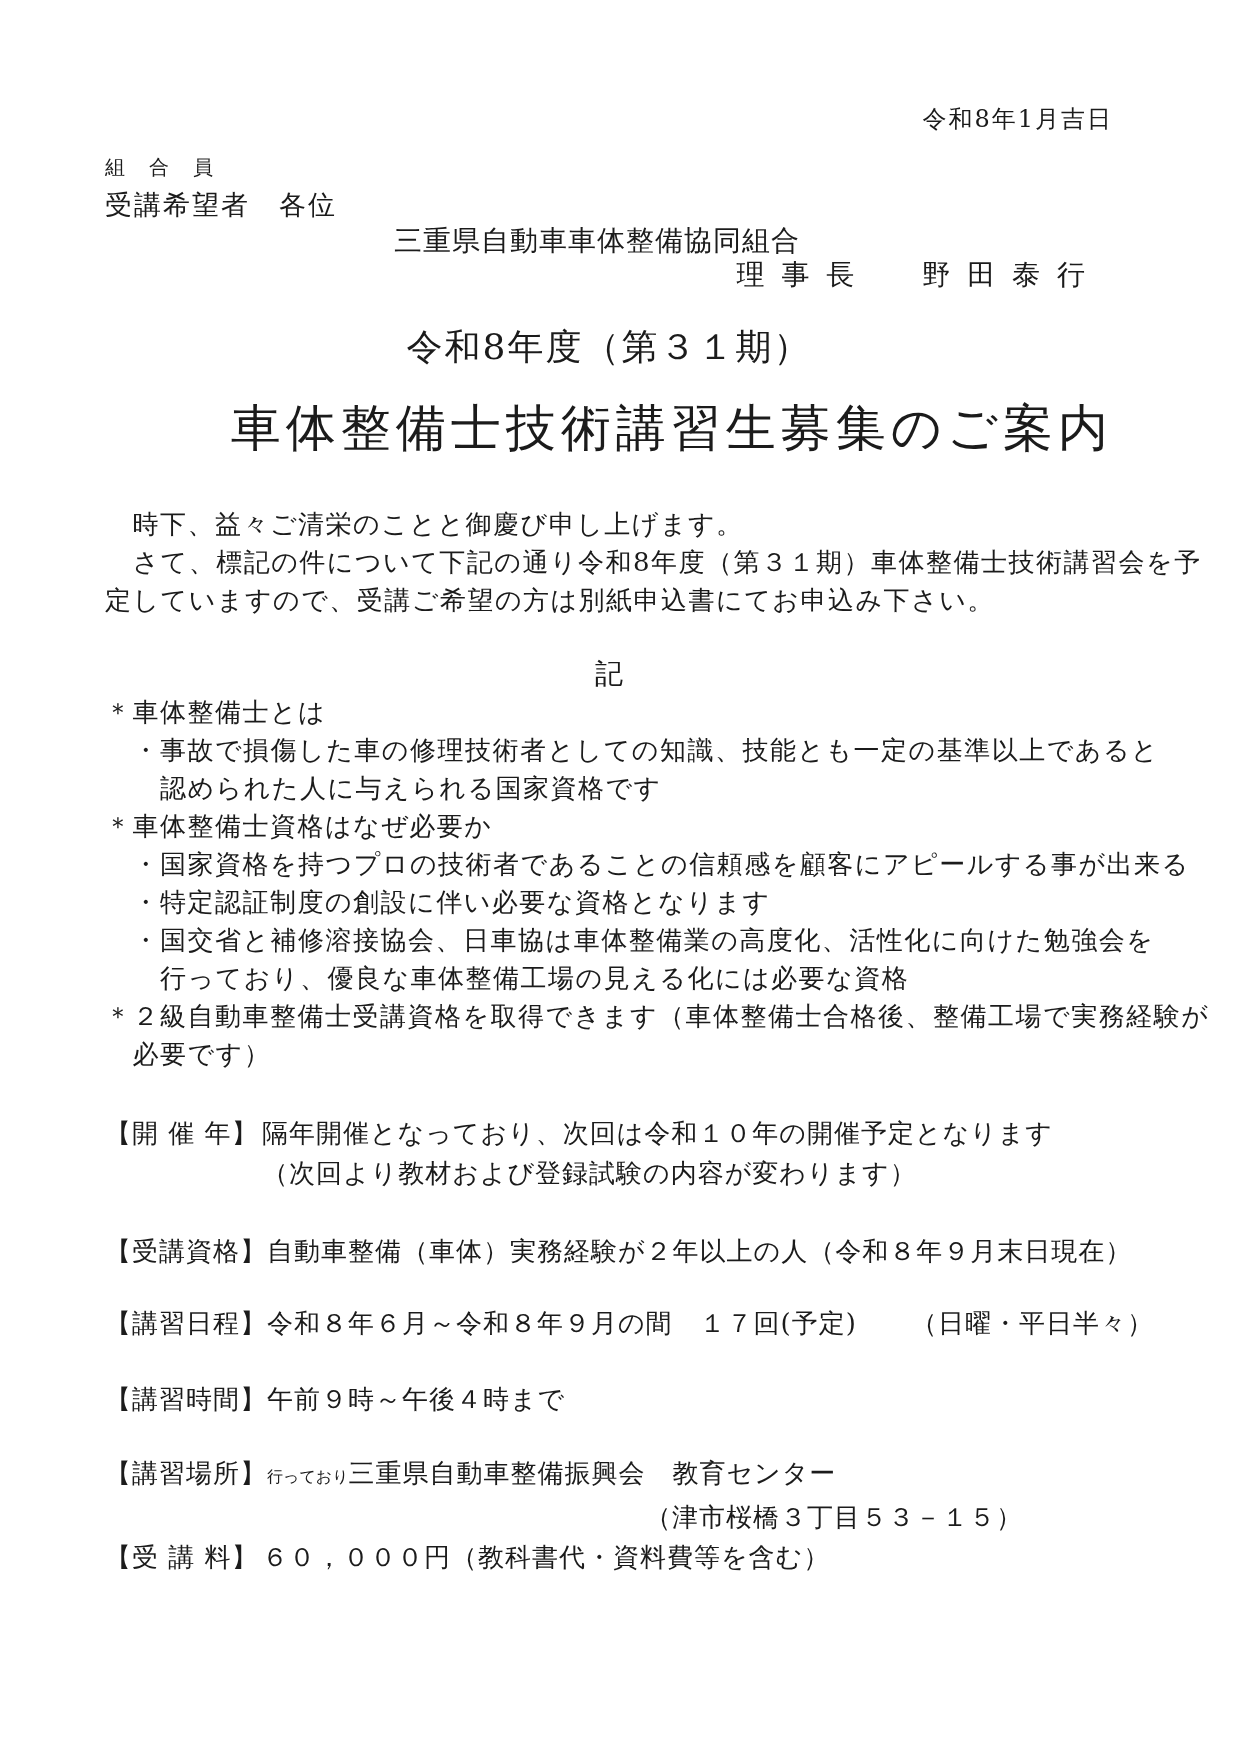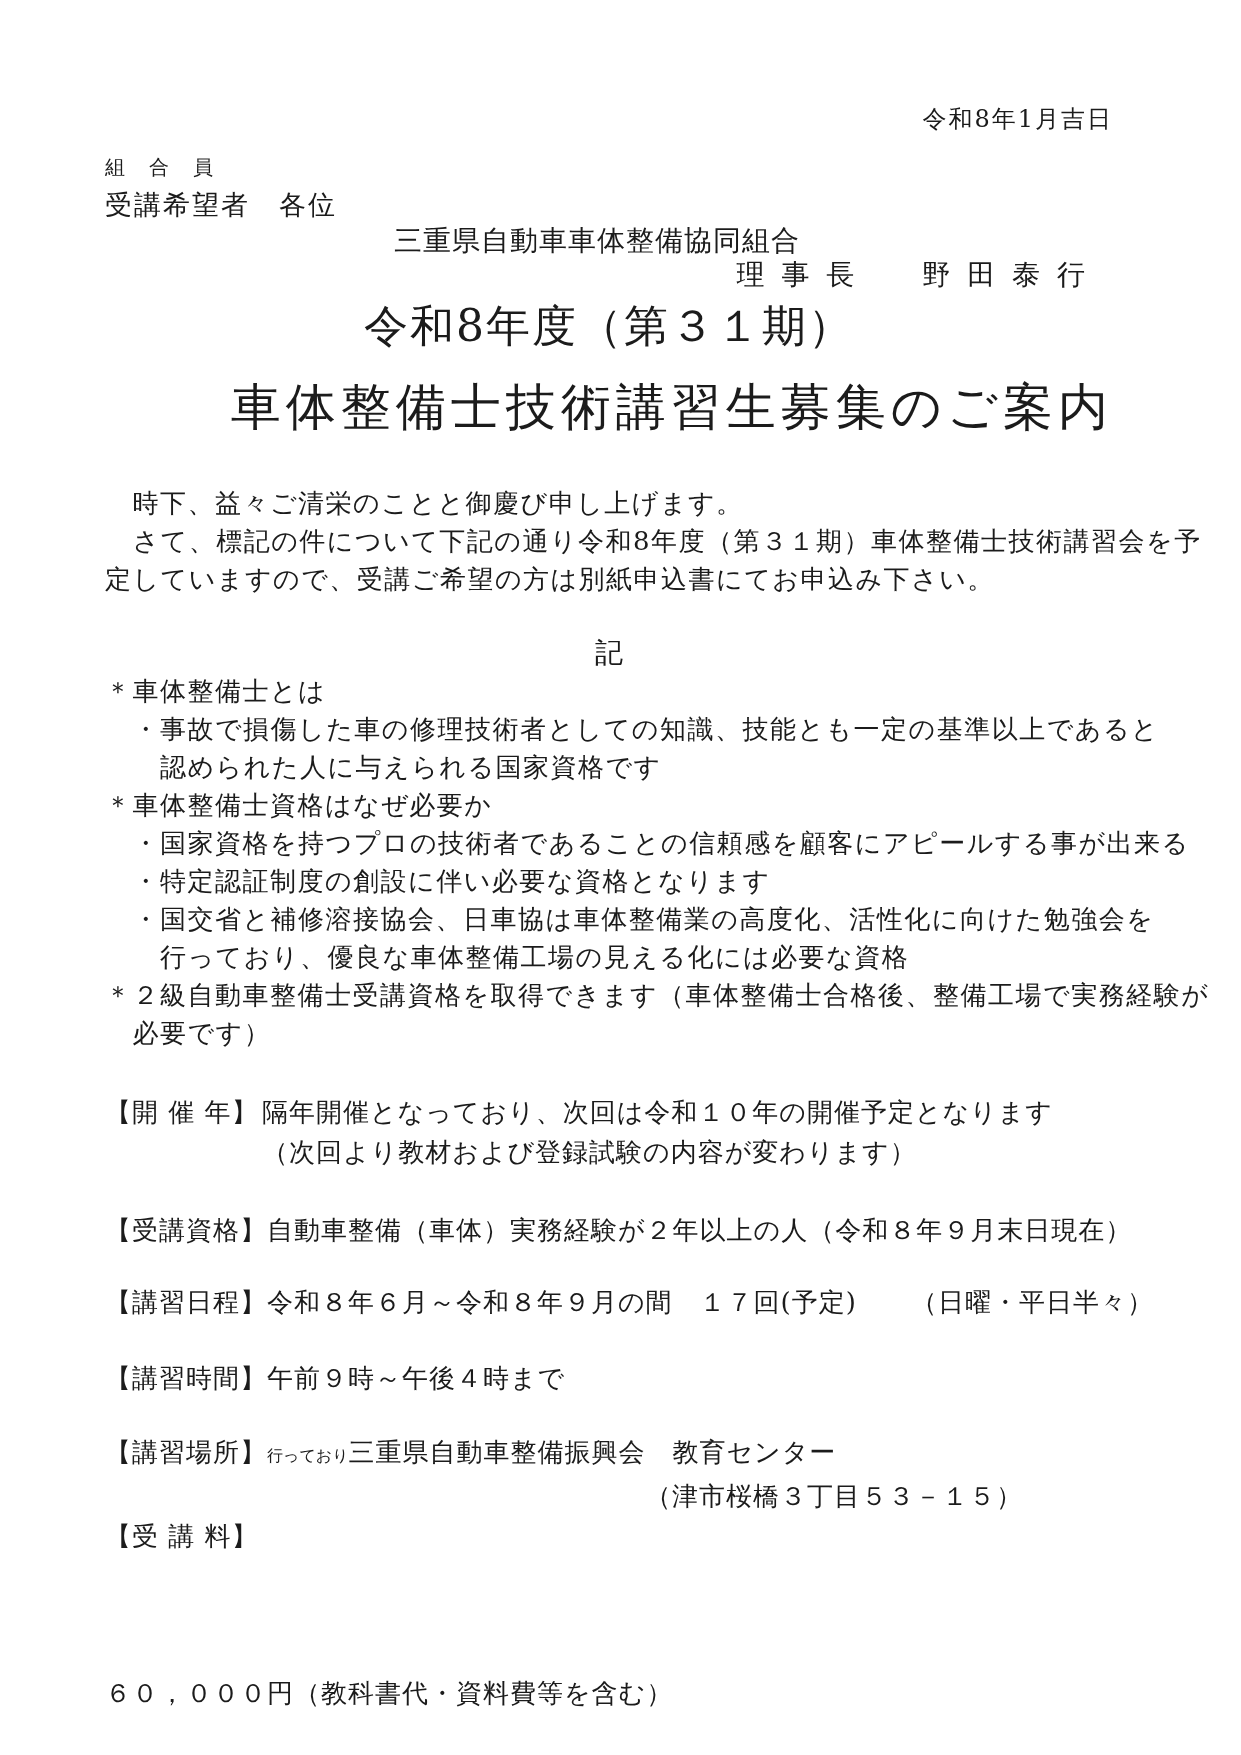--- a/index.html
+++ b/index.html
@@ -32,22 +32,22 @@
     text-align: center; font-size: 28px; line-height: 34px;
     letter-spacing: 1px; padding-right: 24px;
   }
   .issuer-president {
     text-align: right; font-size: 28px; line-height: 34px;
     letter-spacing: 4px; padding-right: 24px;
   }
 
   
   .subtitle {
-    margin-top: 10px; text-align: center;
-    font-size: 44px; line-height: 48px; letter-spacing: 2px;
+    margin-top: 31px; text-align: center;
+    font-size: 36px; line-height: 48px; letter-spacing: 2px;
   }
   .doc-title {
     margin-top: 24px; text-align: right;
     font-size: 50px; line-height: 66px; letter-spacing: 5px;
   }
 
   
   .greeting { margin-top: 44px; font-size: 26px; line-height: 38px; letter-spacing: 1.5px; }
 
   
@@ -62,21 +62,21 @@
   
   .sections { margin-top: 40px; font-size: 26px; letter-spacing: 1px; }
   .section { display: flex; align-items: flex-start; }
   .section-label { flex: 0 0 157px; line-height: 40px; white-space: pre; }
   .section-content { line-height: 40px; }
   .section-content .line { line-height: 40px; }
   .sec-2 { margin-top: 38px; }
   .sec-3 { margin-top: 32px; }
   .sec-4 { margin-top: 36px; }
   .sec-5 { margin-top: 34px; }
-  .sec-6 { margin-top: 0; flex-direction: column; }
+  .sec-6 { margin-top: 0; }
   .venue-prefix { font-size: 16px; letter-spacing: 0; }
   .address-line {
     margin-left: 540px; line-height: 40px; white-space: pre;
   }
 </style>
 </head>
 <body>
 
 <div class="page">
 

